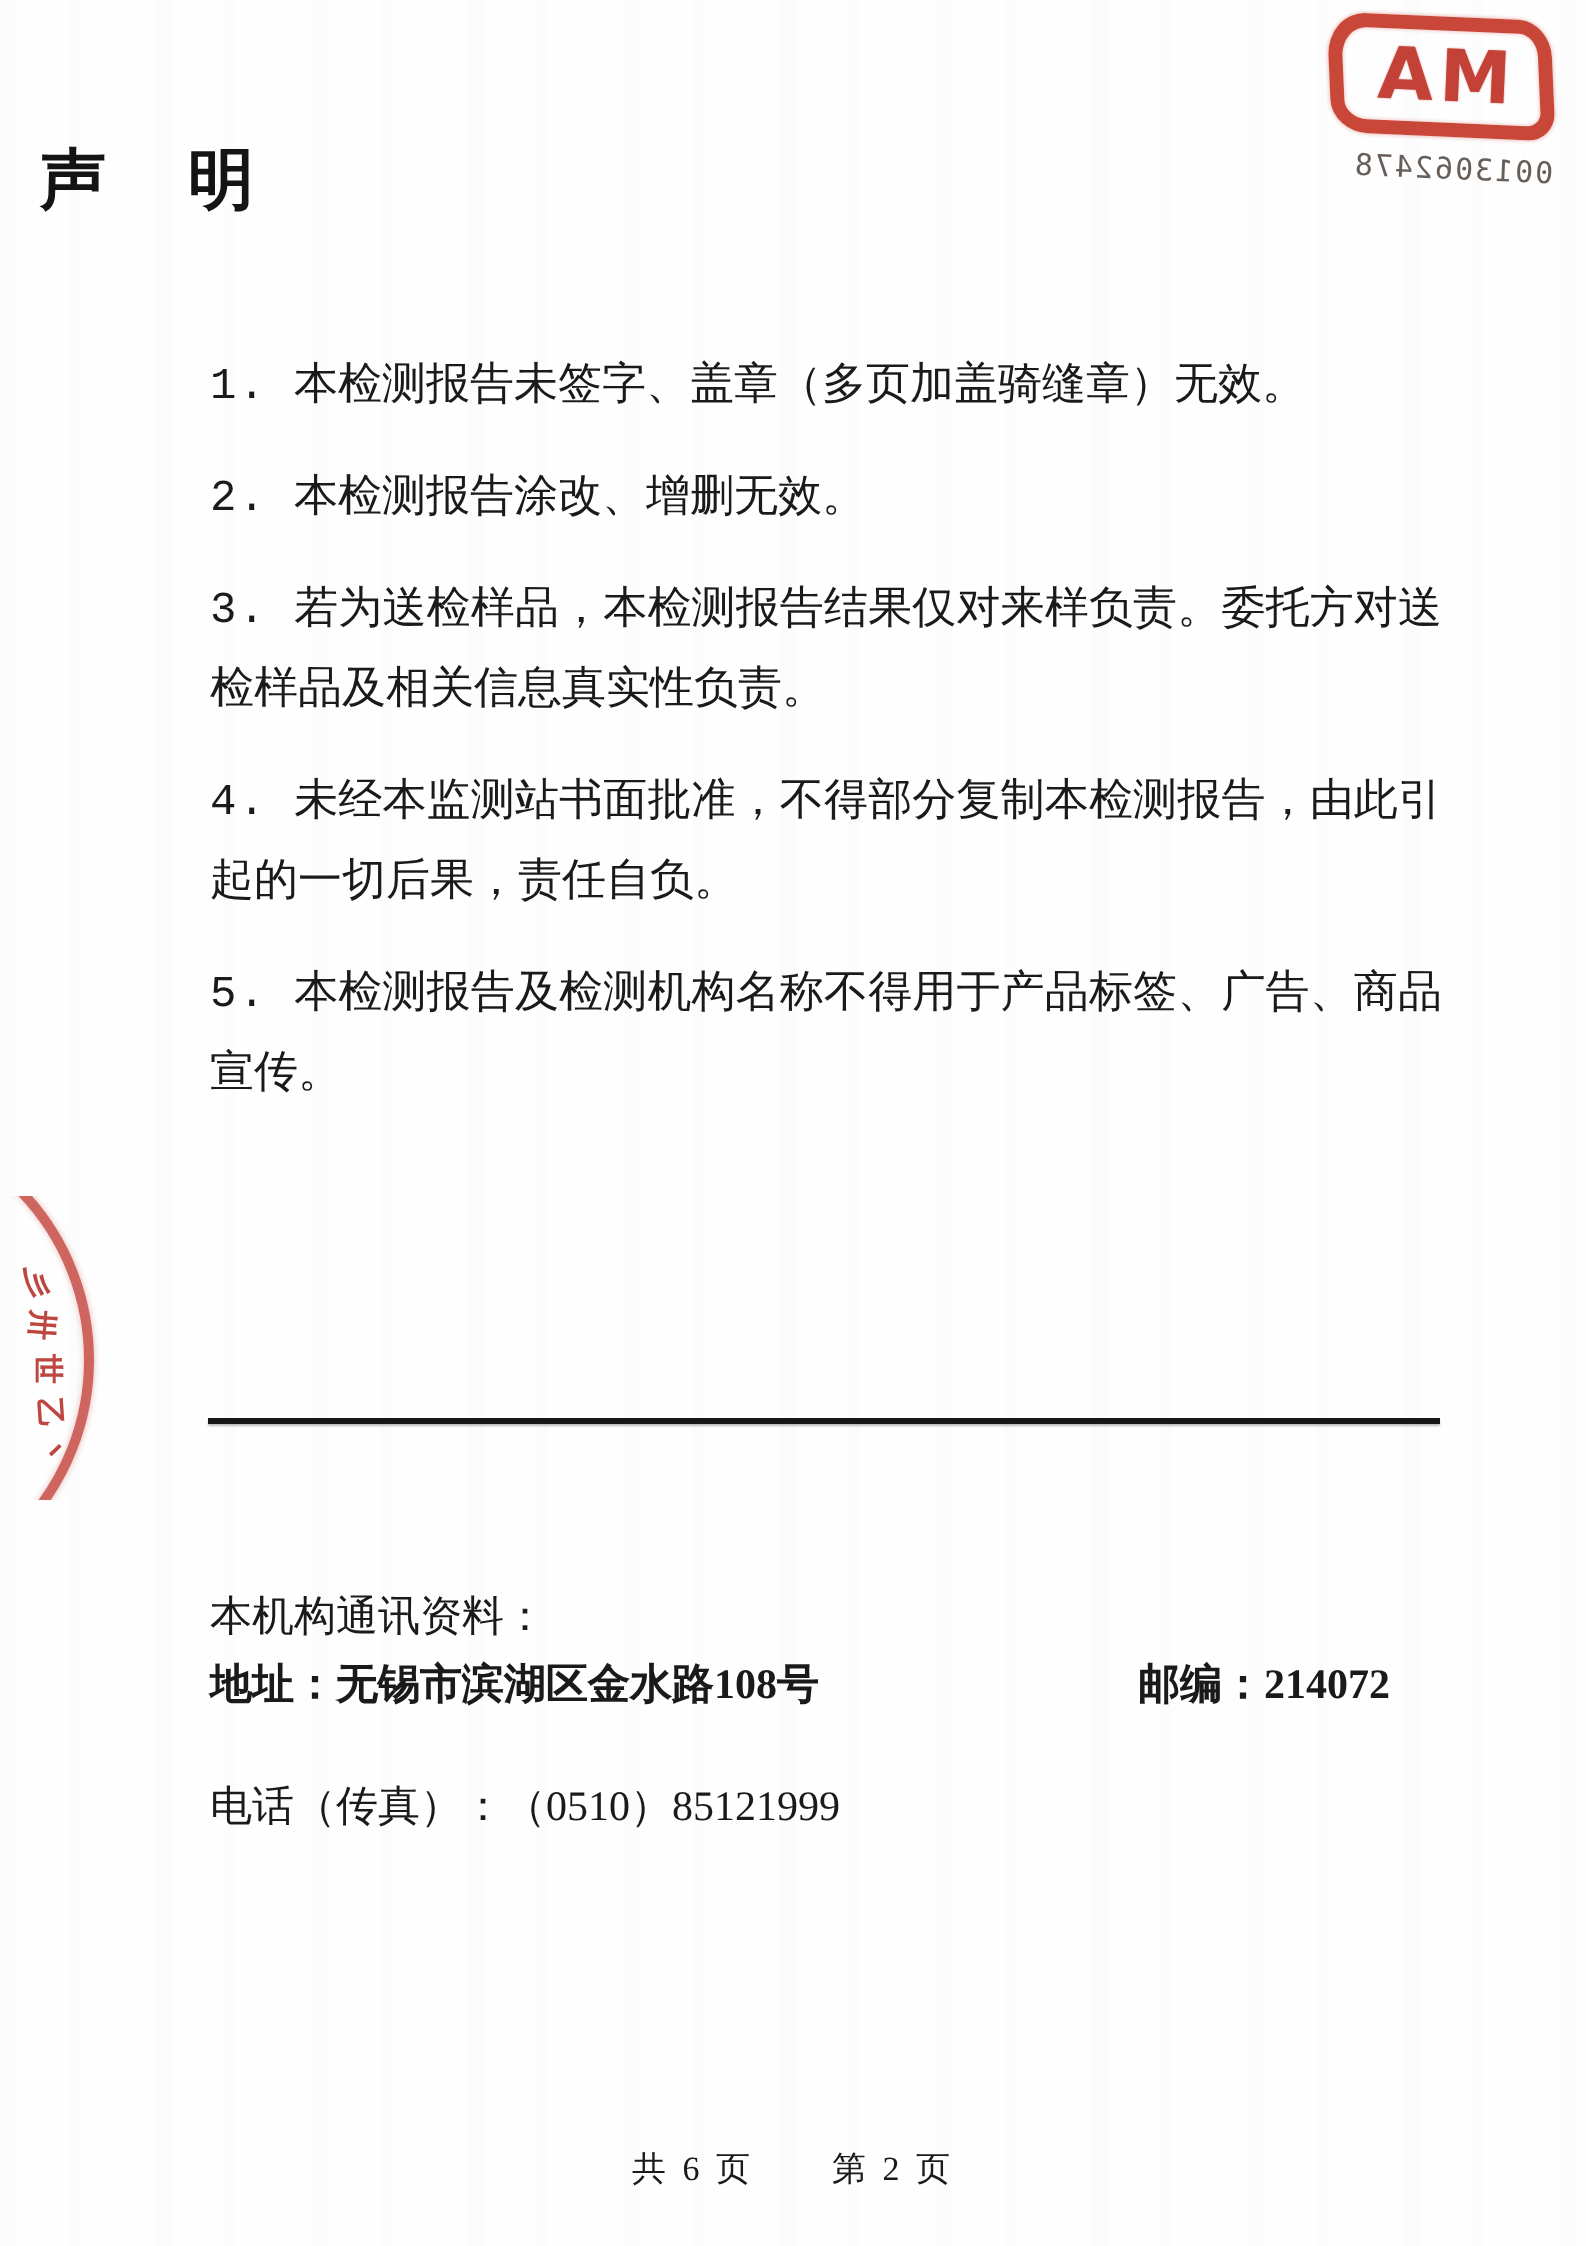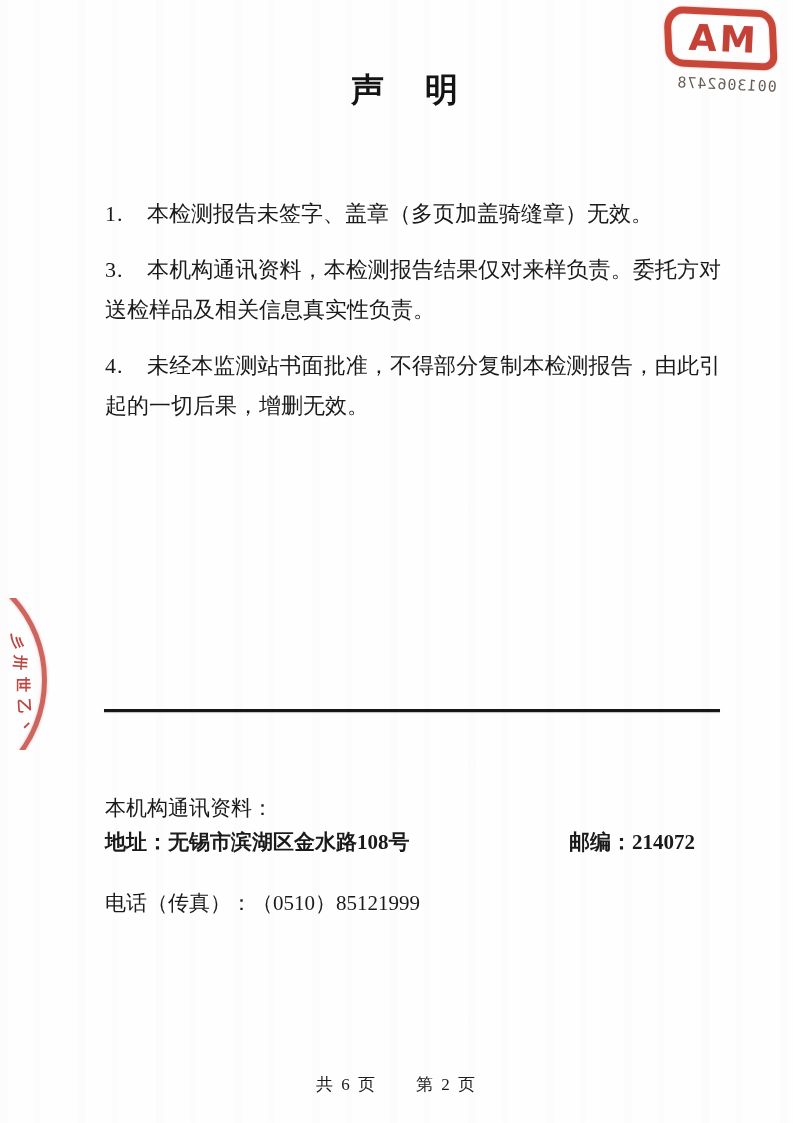--- a/index.html
+++ b/index.html
@@ -20,21 +20,21 @@
   }
 
   
   .doc-title {
     position: absolute;
     top: 68px;
     left: 0;
     width: 100%;
     box-sizing: border-box;
     padding-left: 20px;
-    text-align: center;
+    text-align: left;
     font-size: 33px;
     font-weight: bold;
     letter-spacing: 4px;
     color: #141414;
   }
 
   
   .cma-stamp {
     position: absolute;
     top: 8px;
@@ -104,22 +104,23 @@
   .f0 { left: 9px;  top: 36px;  transform: rotate(98deg); }
   .f1 { left: 12px; top: 57px;  transform: rotate(94deg); }
   .f2 { left: 15px; top: 79px;  transform: rotate(90deg); }
   .f3 { left: 16px; top: 101px; transform: rotate(86deg); }
   .f4 { left: 17px; top: 121px; transform: rotate(82deg); }
 
   
   .decl-list {
     position: absolute;
     left: 105px;
-    top: 194px;
+    top: 174px;
     width: 616px;
+    font-family: Liberation Mono, monospace;
   }
   .decl-item {
     margin: 0 0 16px 0;
     font-size: 22px;
     line-height: 40px;
     text-align: justify;
     color: #1a1a1a;
   }
   .decl-item .num {
     display: inline-block;
@@ -185,22 +186,24 @@
     <span class="seal-frag f1">卅</span>
     <span class="seal-frag f2">世</span>
     <span class="seal-frag f3">乙</span>
     <span class="seal-frag f4">丶</span>
   </div>
 
   <div class="doc-title">声　明</div>
 
   <div class="decl-list">
     <p class="decl-item"><span class="num">1.</span><span>本检测报告未签字、盖章（多页加盖骑缝章）无效。</span></p>
-    <p class="decl-item"><span class="num">3.</span><span>本机构通讯资料，本检测报告结果仅对来样负责。委托方对送检样品及相关信息真实性负责。</span></p>
-    <p class="decl-item"><span class="num">4.</span><span>未经本监测站书面批准，不得部分复制本检测报告，由此引起的一切后果，增删无效。</span></p>
+    <p class="decl-item"><span class="num">2.</span><span>本检测报告涂改、增删无效。</span></p>
+    <p class="decl-item"><span class="num">3.</span><span>若为送检样品，本检测报告结果仅对来样负责。委托方对送检样品及相关信息真实性负责。</span></p>
+    <p class="decl-item"><span class="num">4.</span><span>未经本监测站书面批准，不得部分复制本检测报告，由此引起的一切后果，责任自负。</span></p>
+    <p class="decl-item"><span class="num">5.</span><span>本检测报告及检测机构名称不得用于产品标签、广告、商品宣传。</span></p>
   </div>
 
   <div class="divider"></div>
 
   <div class="contact">
     <div class="contact-heading">本机构通讯资料：</div>
     <div class="contact-row row-1">
       <span class="c-left"><span>地址：</span><span>无锡市滨湖区金水路108号</span></span>
       <span class="c-right"><span>邮编：</span><span>214072</span></span>
     </div>

